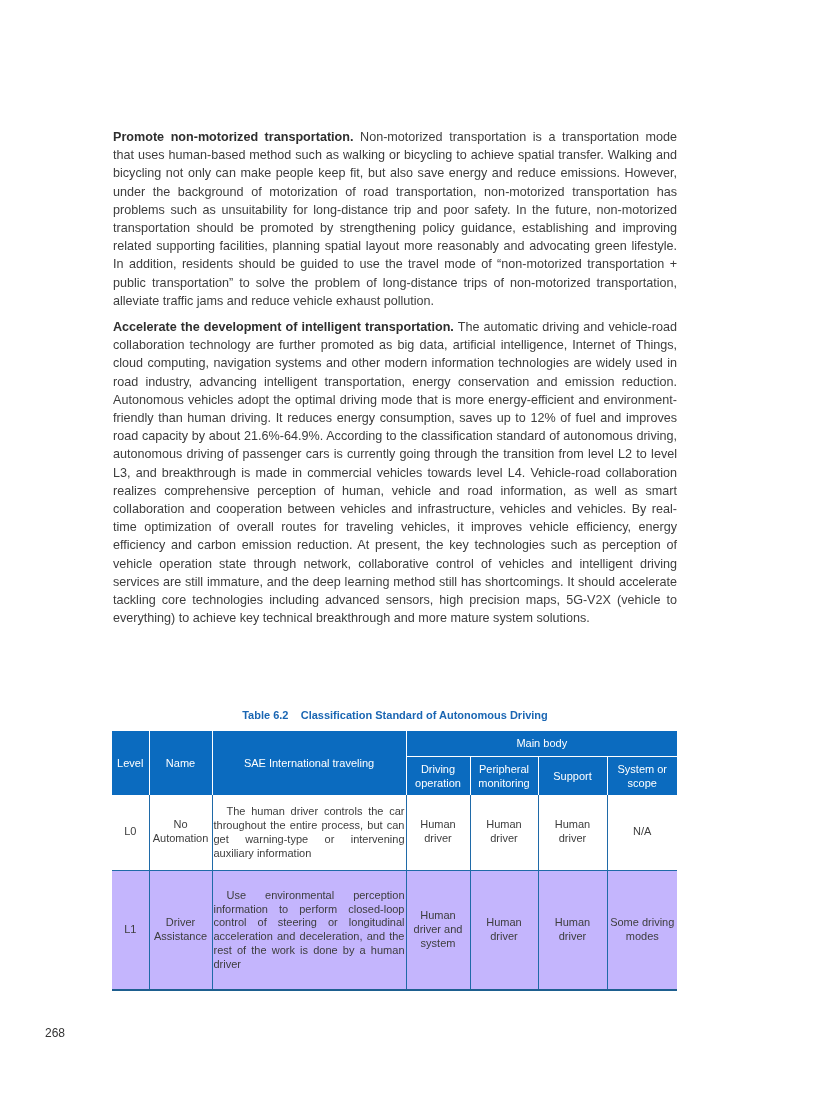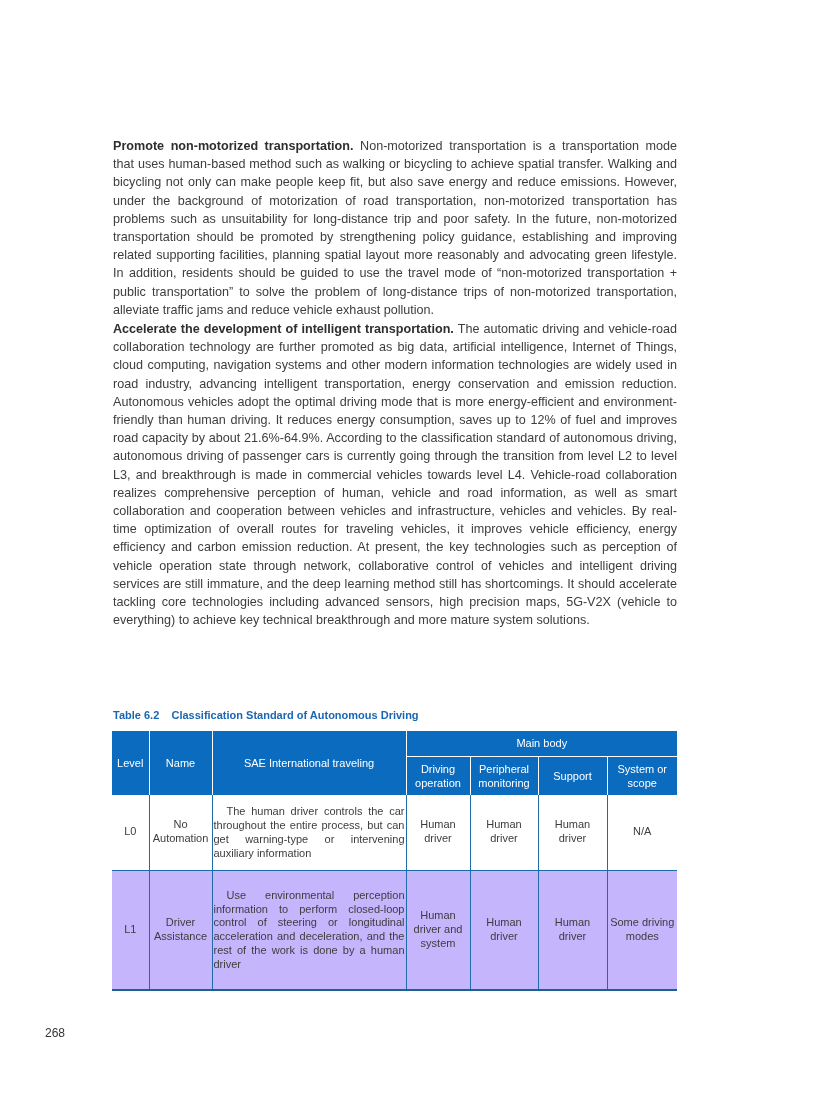--- a/index.html
+++ b/index.html
@@ -6,37 +6,38 @@
     html, body { width: 816px; height: 1100px; background: #ffffff; }
     body {
       position: relative;
       font-family: "Liberation Sans", sans-serif;
       color: #3a3a3a;
       overflow: hidden;
     }
     .page-body {
       position: absolute;
       left: 113px;
-      top: 137px;
+      top: 128px;
       width: 564px;
     }
     .para {
       font-size: 12.6px;
       line-height: 18.2px;
       text-align: justify;
       color: #3d3d3d;
     }
     .para .lead { font-weight: bold; color: #2e2e2e; }
-    .para + .para { margin-top: 1px; }
+    .para + .para { margin-top: 8px; }
 
     .table-caption {
       position: absolute;
       left: 113px;
       top: 709px;
       width: 564px;
+      text-align: center;
       font-size: 11px;
       font-weight: bold;
       color: #1a66b3;
       white-space: pre;
     }
 
     table.spec {
       position: absolute;
       left: 112px;
       top: 731px;

